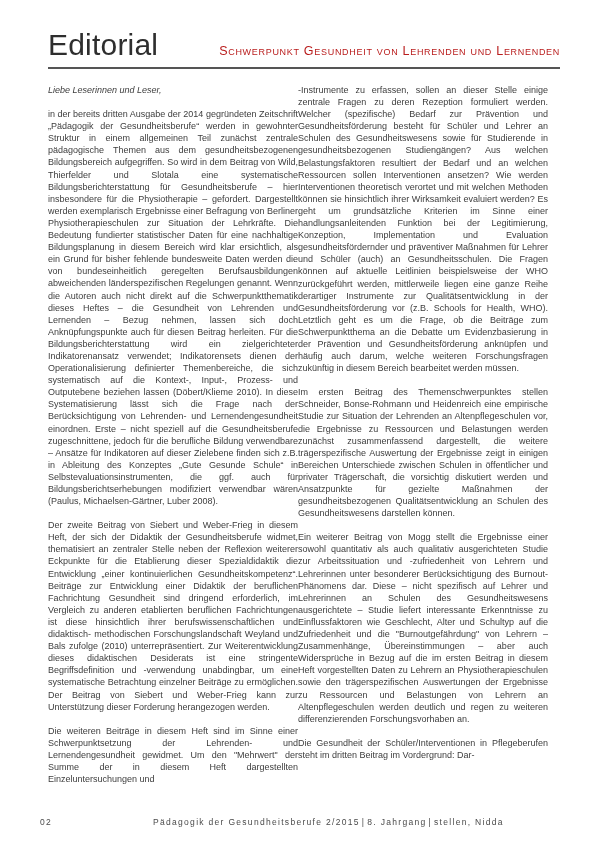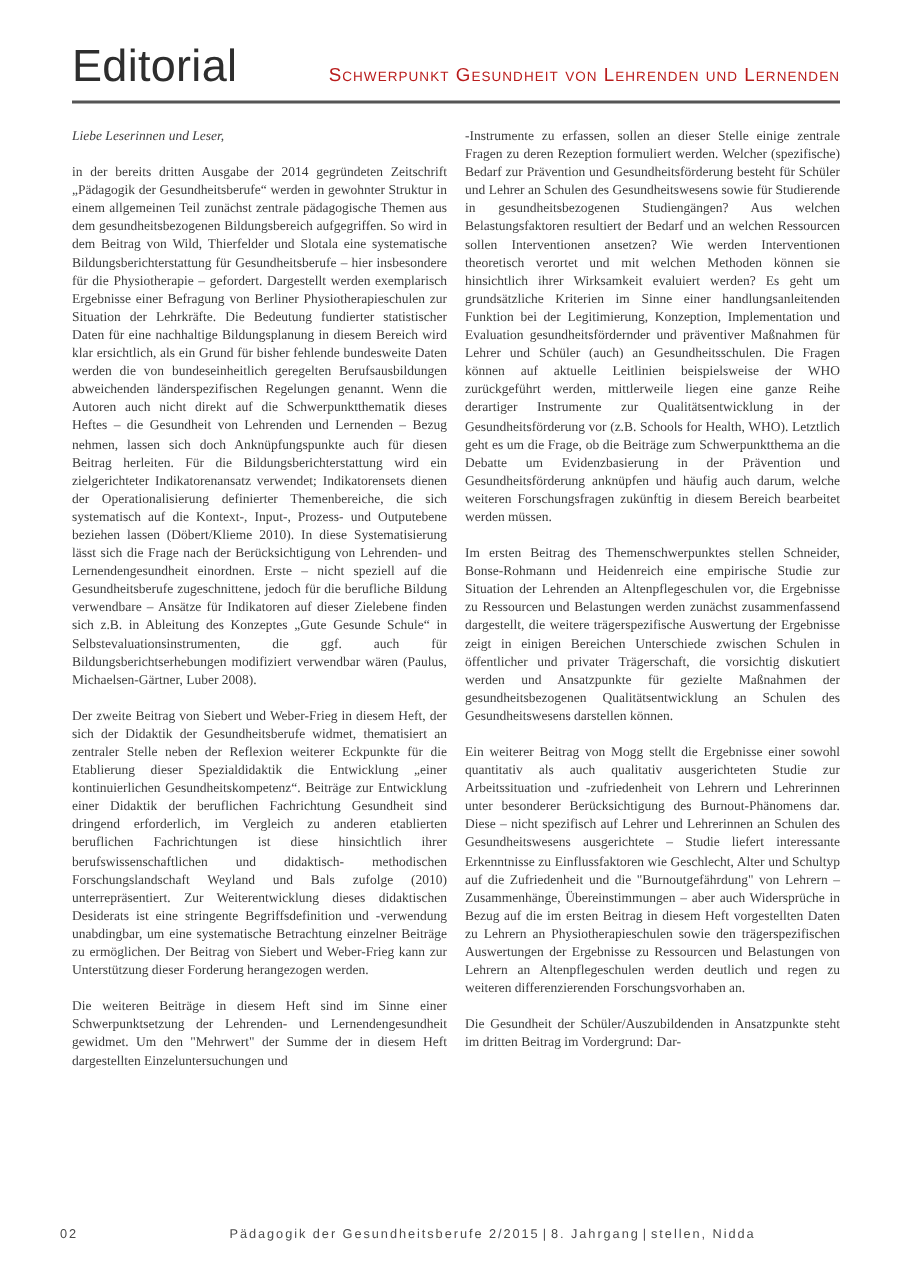--- a/index.html
+++ b/index.html
@@ -36,23 +36,21 @@
     color: #b91c1c;
     letter-spacing: 0.7px;
     white-space: nowrap;
   }
   .rule {
     border-bottom: 2px solid #555555;
     margin-top: 5px;
   }
   .cols {
     display: flex;
-    gap: 12px;
     margin-top: 15px;
-    font-family: Liberation Serif, serif;
   }
   .col {
     width: 250px;
     font-size: 9px;
     line-height: 12.1px;
     text-align: justify;
     hyphens: auto;
     -webkit-hyphens: auto;
     color: #3d3d3d;
   }
@@ -99,21 +97,21 @@
       <div class="col">
         <p class="salutation">Liebe Leserinnen und Leser,</p>
         <p>in der bereits dritten Ausgabe der 2014 gegründeten Zeitschrift „Pädagogik der Gesundheitsberufe“ werden in gewohnter Struktur in einem allgemeinen Teil zunächst zentrale pädagogische Themen aus dem gesundheitsbezogenen Bildungsbereich aufgegriffen. So wird in dem Beitrag von Wild, Thierfelder und Slotala eine systematische Bildungsberichterstattung für Gesundheitsberufe – hier insbesondere für die Physiotherapie – gefordert. Dargestellt werden exemplarisch Ergebnisse einer Befragung von Berliner Physiotherapieschulen zur Situation der Lehrkräfte. Die Bedeutung fundierter statistischer Daten für eine nachhaltige Bildungsplanung in diesem Bereich wird klar ersichtlich, als ein Grund für bisher fehlende bundesweite Daten werden die von bundeseinheitlich geregelten Berufsausbildungen abweichenden länderspezifischen Regelungen genannt. Wenn die Autoren auch nicht direkt auf die Schwerpunktthematik dieses Heftes – die Gesundheit von Lehrenden und Lernenden – Bezug nehmen, lassen sich doch Anknüpfungspunkte auch für diesen Beitrag herleiten. Für die Bildungsberichterstattung wird ein zielgerichteter Indikatorenansatz verwendet; Indikatorensets dienen der Operationalisierung definierter Themenbereiche, die sich systematisch auf die Kontext-, Input-, Prozess- und Outputebene beziehen lassen (Döbert/Klieme 2010). In diese Systematisierung lässt sich die Frage nach der Berücksichtigung von Lehrenden- und Lernendengesundheit einordnen. Erste – nicht speziell auf die Gesundheitsberufe zugeschnittene, jedoch für die berufliche Bildung verwendbare – Ansätze für Indikatoren auf dieser Zielebene finden sich z.B. in Ableitung des Konzeptes „Gute Gesunde Schule“ in Selbstevaluationsinstrumenten, die ggf. auch für Bildungsberichtserhebungen modifiziert verwendbar wären (Paulus, Michaelsen-Gärtner, Luber 2008).</p>
         <p>Der zweite Beitrag von Siebert und Weber-Frieg in diesem Heft, der sich der Didaktik der Gesundheitsberufe widmet, thematisiert an zentraler Stelle neben der Reflexion weiterer Eckpunkte für die Etablierung dieser Spezialdidaktik die Entwicklung „einer kontinuierlichen Gesundheitskompetenz“. Beiträge zur Entwicklung einer Didaktik der beruflichen Fachrichtung Gesundheit sind dringend erforderlich, im Vergleich zu anderen etablierten beruflichen Fachrichtungen ist diese hinsichtlich ihrer berufswissenschaftlichen und didaktisch- methodischen Forschungslandschaft Weyland und Bals zufolge (2010) unterrepräsentiert. Zur Weiterentwicklung dieses didaktischen Desiderats ist eine stringente Begriffsdefinition und -verwendung unabdingbar, um eine systematische Betrachtung einzelner Beiträge zu ermöglichen. Der Beitrag von Siebert und Weber-Frieg kann zur Unterstützung dieser Forderung herangezogen werden.</p>
         <p>Die weiteren Beiträge in diesem Heft sind im Sinne einer Schwerpunktsetzung der Lehrenden- und Lernendengesundheit gewidmet. Um den "Mehrwert" der Summe der in diesem Heft dargestellten Einzeluntersuchungen und</p>
       </div>
       <div class="col">
         <p>-Instrumente zu erfassen, sollen an dieser Stelle einige zentrale Fragen zu deren Rezeption formuliert werden. Welcher (spezifische) Bedarf zur Prävention und Gesundheitsförderung besteht für Schüler und Lehrer an Schulen des Gesundheitswesens sowie für Studierende in gesundheitsbezogenen Studiengängen? Aus welchen Belastungsfaktoren resultiert der Bedarf und an welchen Ressourcen sollen Interventionen ansetzen? Wie werden Interventionen theoretisch verortet und mit welchen Methoden können sie hinsichtlich ihrer Wirksamkeit evaluiert werden? Es geht um grundsätzliche Kriterien im Sinne einer handlungsanleitenden Funktion bei der Legitimierung, Konzeption, Implementation und Evaluation gesundheitsfördernder und präventiver Maßnahmen für Lehrer und Schüler (auch) an Gesundheitsschulen. Die Fragen können auf aktuelle Leitlinien beispielsweise der WHO zurückgeführt werden, mittlerweile liegen eine ganze Reihe derartiger Instrumente zur Qualitätsentwicklung in der Gesundheitsförderung vor (z.B. Schools for Health, WHO). Letztlich geht es um die Frage, ob die Beiträge zum Schwerpunktthema an die Debatte um Evidenzbasierung in der Prävention und Gesundheitsförderung anknüpfen und häufig auch darum, welche weiteren Forschungsfragen zukünftig in diesem Bereich bearbeitet werden müssen.</p>
         <p>Im ersten Beitrag des Themenschwerpunktes stellen Schneider, Bonse-Rohmann und Heidenreich eine empirische Studie zur Situation der Lehrenden an Altenpflegeschulen vor, die Ergebnisse zu Ressourcen und Belastungen werden zunächst zusammenfassend dargestellt, die weitere trägerspezifische Auswertung der Ergebnisse zeigt in einigen Bereichen Unterschiede zwischen Schulen in öffentlicher und privater Trägerschaft, die vorsichtig diskutiert werden und Ansatzpunkte für gezielte Maßnahmen der gesundheitsbezogenen Qualitätsentwicklung an Schulen des Gesundheitswesens darstellen können.</p>
         <p>Ein weiterer Beitrag von Mogg stellt die Ergebnisse einer sowohl quantitativ als auch qualitativ ausgerichteten Studie zur Arbeitssituation und -zufriedenheit von Lehrern und Lehrerinnen unter besonderer Berücksichtigung des Burnout-Phänomens dar. Diese – nicht spezifisch auf Lehrer und Lehrerinnen an Schulen des Gesundheitswesens ausgerichtete – Studie liefert interessante Erkenntnisse zu Einflussfaktoren wie Geschlecht, Alter und Schultyp auf die Zufriedenheit und die "Burnoutgefährdung" von Lehrern – Zusammenhänge, Übereinstimmungen – aber auch Widersprüche in Bezug auf die im ersten Beitrag in diesem Heft vorgestellten Daten zu Lehrern an Physiotherapieschulen sowie den trägerspezifischen Auswertungen der Ergebnisse zu Ressourcen und Belastungen von Lehrern an Altenpflegeschulen werden deutlich und regen zu weiteren differenzierenden Forschungsvorhaben an.</p>
-        <p>Die Gesundheit der Schüler/Auszubildenden in Ansatzpunkte steht im dritten Beitrag im Vordergrund: Dar-</p>
+        <p>Die Gesundheit der Schüler/Interventionen in Pflegeberufen steht im dritten Beitrag im Vordergrund: Dar-</p>
       </div>
     </div>
 
   </div>
 
   <div class="footer">
     <span class="page-num">02</span>
     <span class="journal-line">
       <span>Pädagogik der Gesundheitsberufe 2/2015</span>
       <span class="sep">|</span>

